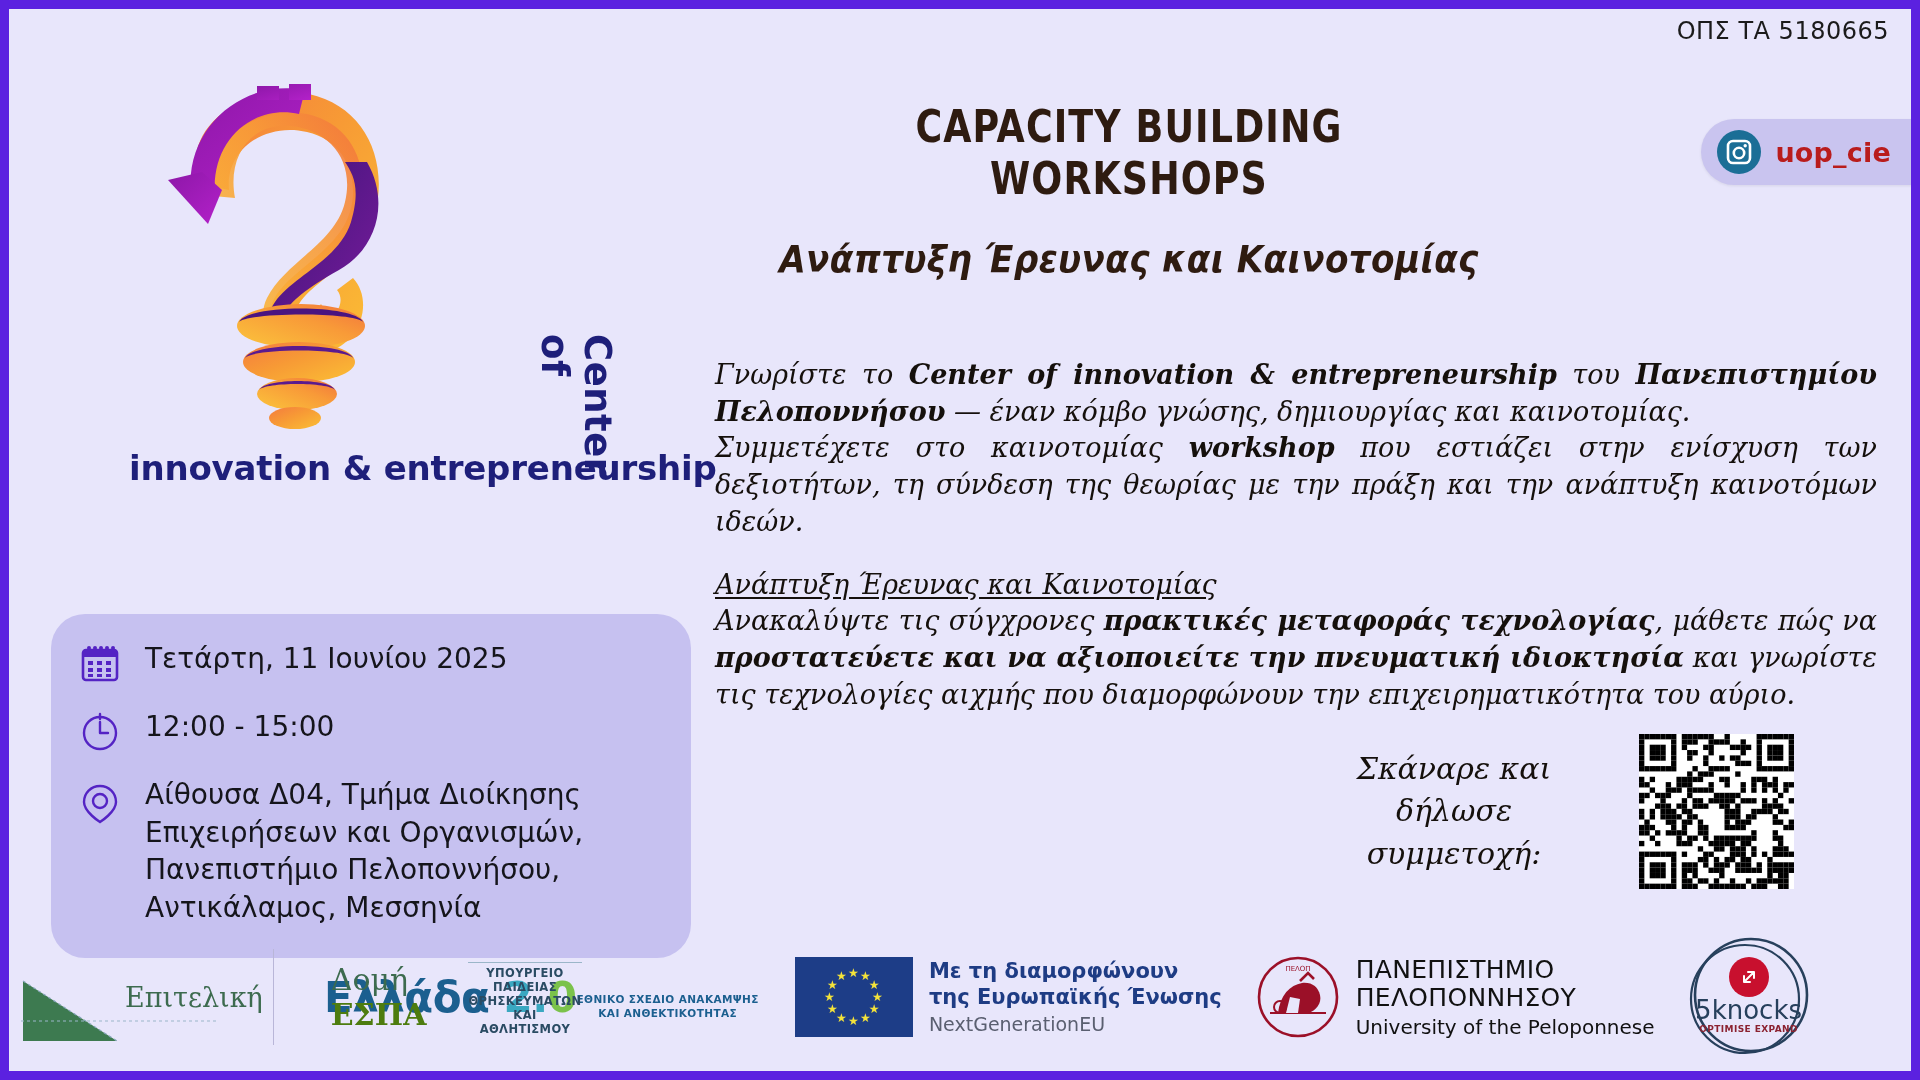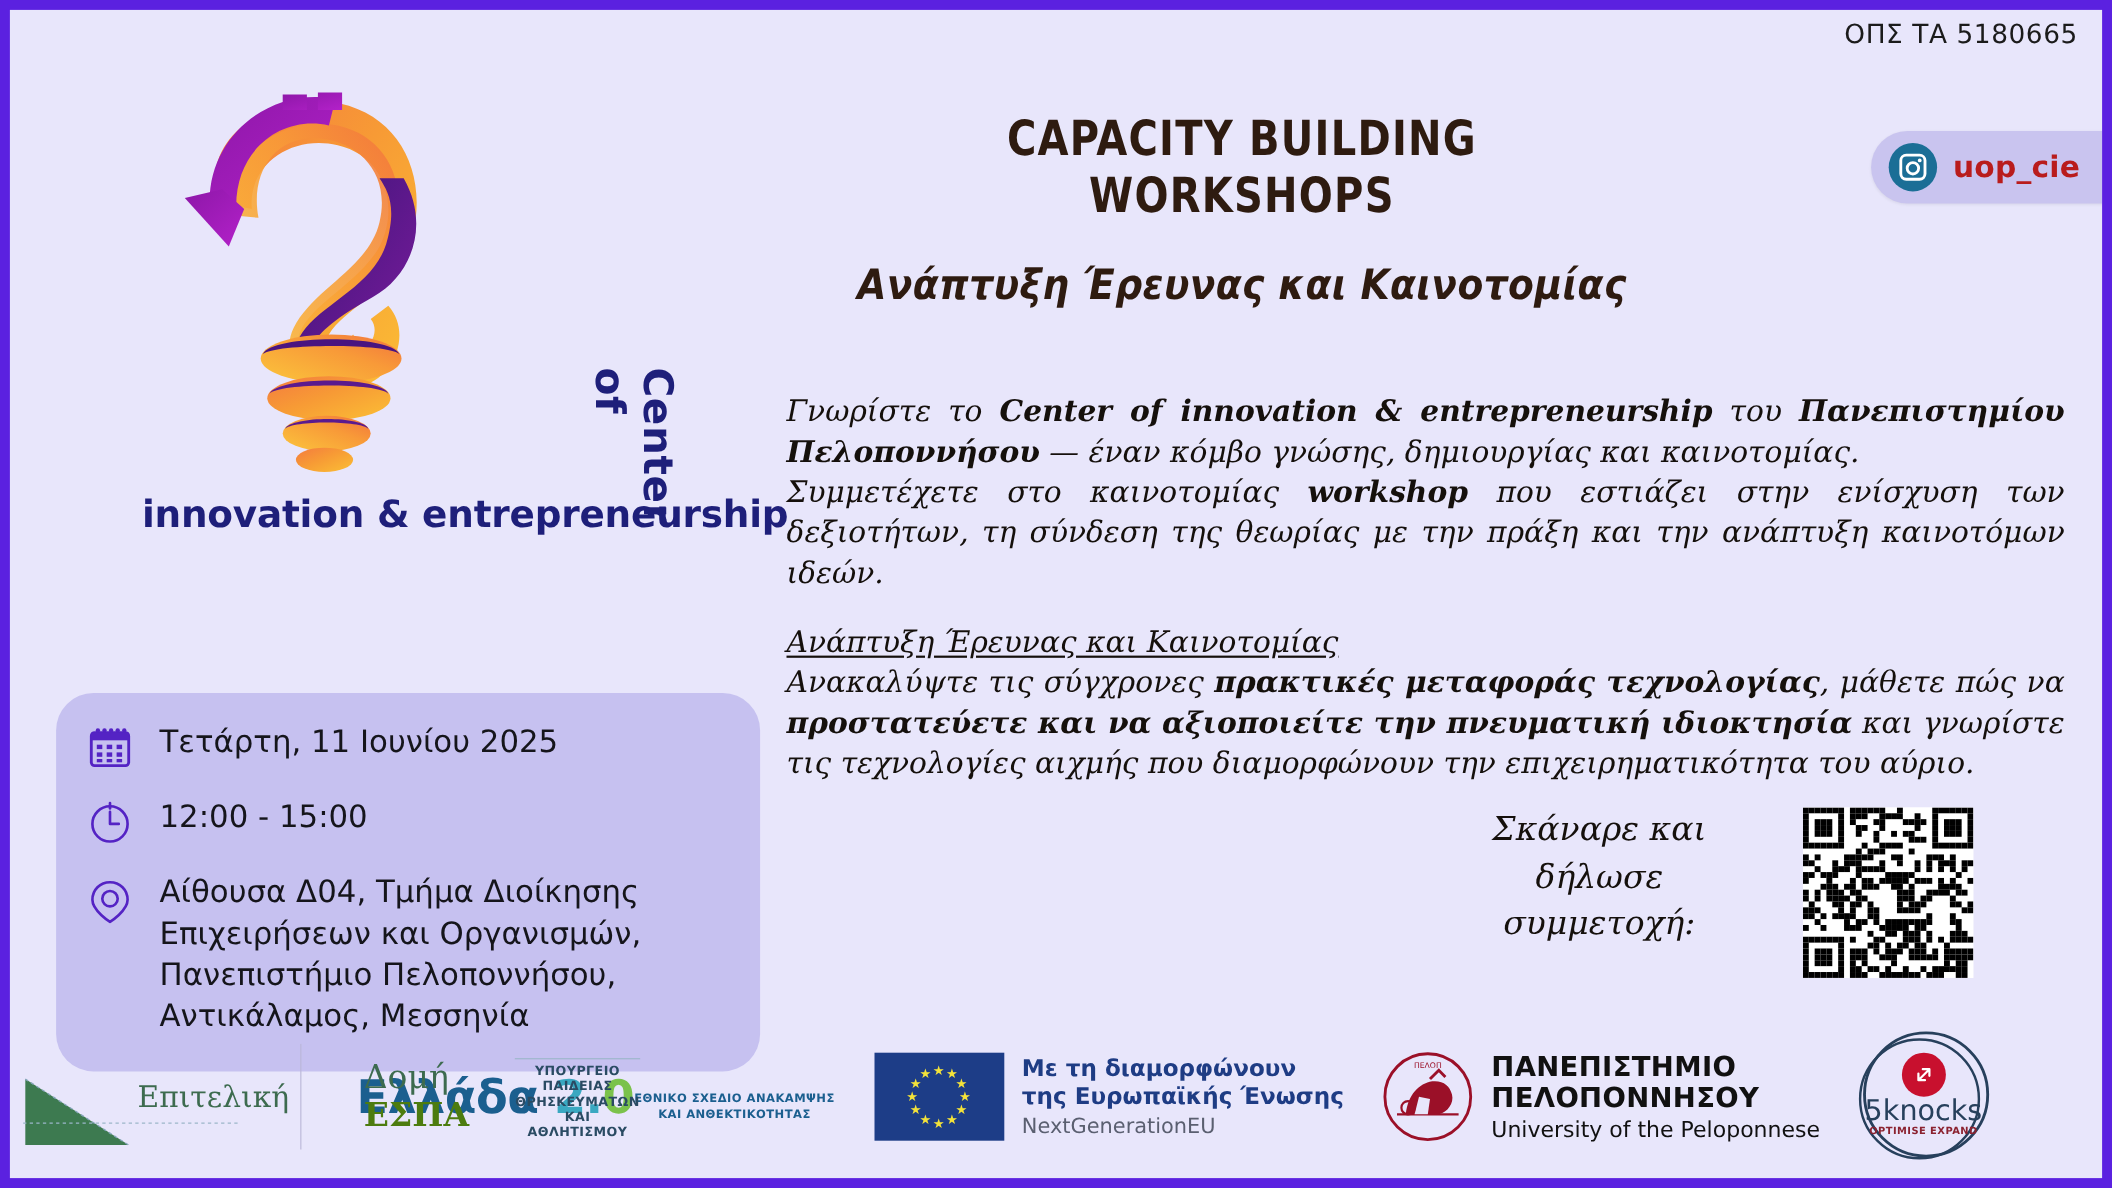--- a/index.html
+++ b/index.html
@@ -103,36 +103,35 @@
     margin-top: 26px;
   }
 
   
   .info-card {
     position: absolute; left: 42px; top: 605px;
     width: 640px;
     background: #c6c1f0;
     border-radius: 34px;
     padding: 26px 30px 30px 26px;
-    margin-top: 16px;
   }
   .info-row { display: flex; align-items: flex-start; gap: 22px; margin-bottom: 22px; }
   .info-row:last-child { margin-bottom: 2px; }
   .info-ico { width: 46px; height: 46px; flex: 0 0 auto; }
   .info-ico svg { display: block; }
   .info-text {
     font-family: "DejaVu Sans", sans-serif;
     font-size: 28px; line-height: 1.34; color: #15151b;
   }
   .info-row.tall .info-ico { margin-top: 4px; }
 
   
   .qr-block {
     position: absolute; left: 1300px; top: 725px;
-    display: flex; gap: 40px;
+    display: flex; align-items: center; gap: 40px;
   }
   .qr-caption {
     width: 290px; text-align: center;
     font-family: "DejaVu Serif", "Liberation Serif", serif;
     font-style: italic; font-size: 30px; line-height: 1.42;
     color: #15100c;
   }
   .qr-code {
     width: 155px; height: 155px;
     background: #fff; padding: 0;
@@ -176,21 +175,21 @@
   .eu-block { margin-left: 36px; display: flex; align-items: center; gap: 16px; }
   .eu-flag { width: 118px; height: 80px; background: #1d3d87; position: relative; }
   .eu-star { position: absolute; color: #f4e33a; font-size: 12px; line-height: 1; }
   .eu-text { color: #1e3c84; }
   .eu-t1 { font-size: 21px; font-weight: bold; line-height: 1.2; }
   .eu-t2 { font-size: 19px; color: #5a5f70; margin-top: 3px; }
 
   
   .uop-block { margin-left: 34px; display: flex; align-items: flex-end; gap: 16px; }
   .uop-seal { width: 84px; height: 84px; flex: 0 0 auto; }
-  .uop-t1 { font-size: 25px; font-weight: bold; color: #111; line-height: 1.1; letter-spacing: .3px; }
+  .uop-t1 { font-size: 25px; font-weight: normal; color: #111; line-height: 1.1; letter-spacing: .3px; }
   .uop-t2 { font-size: 20px; color: #111; margin-top: 4px; }
 
   
   .kn-block { margin-left: 30px; position: relative; width: 128px; height: 128px; }
   .kn-svg { position: absolute; inset: 0; }
   .kn-dot {
     position: absolute; left: 44px; top: 24px; width: 40px; height: 40px;
     border-radius: 50%; background: #c8102e;
     display: flex; align-items: center; justify-content: center;
     color: #fff; font-size: 22px;

